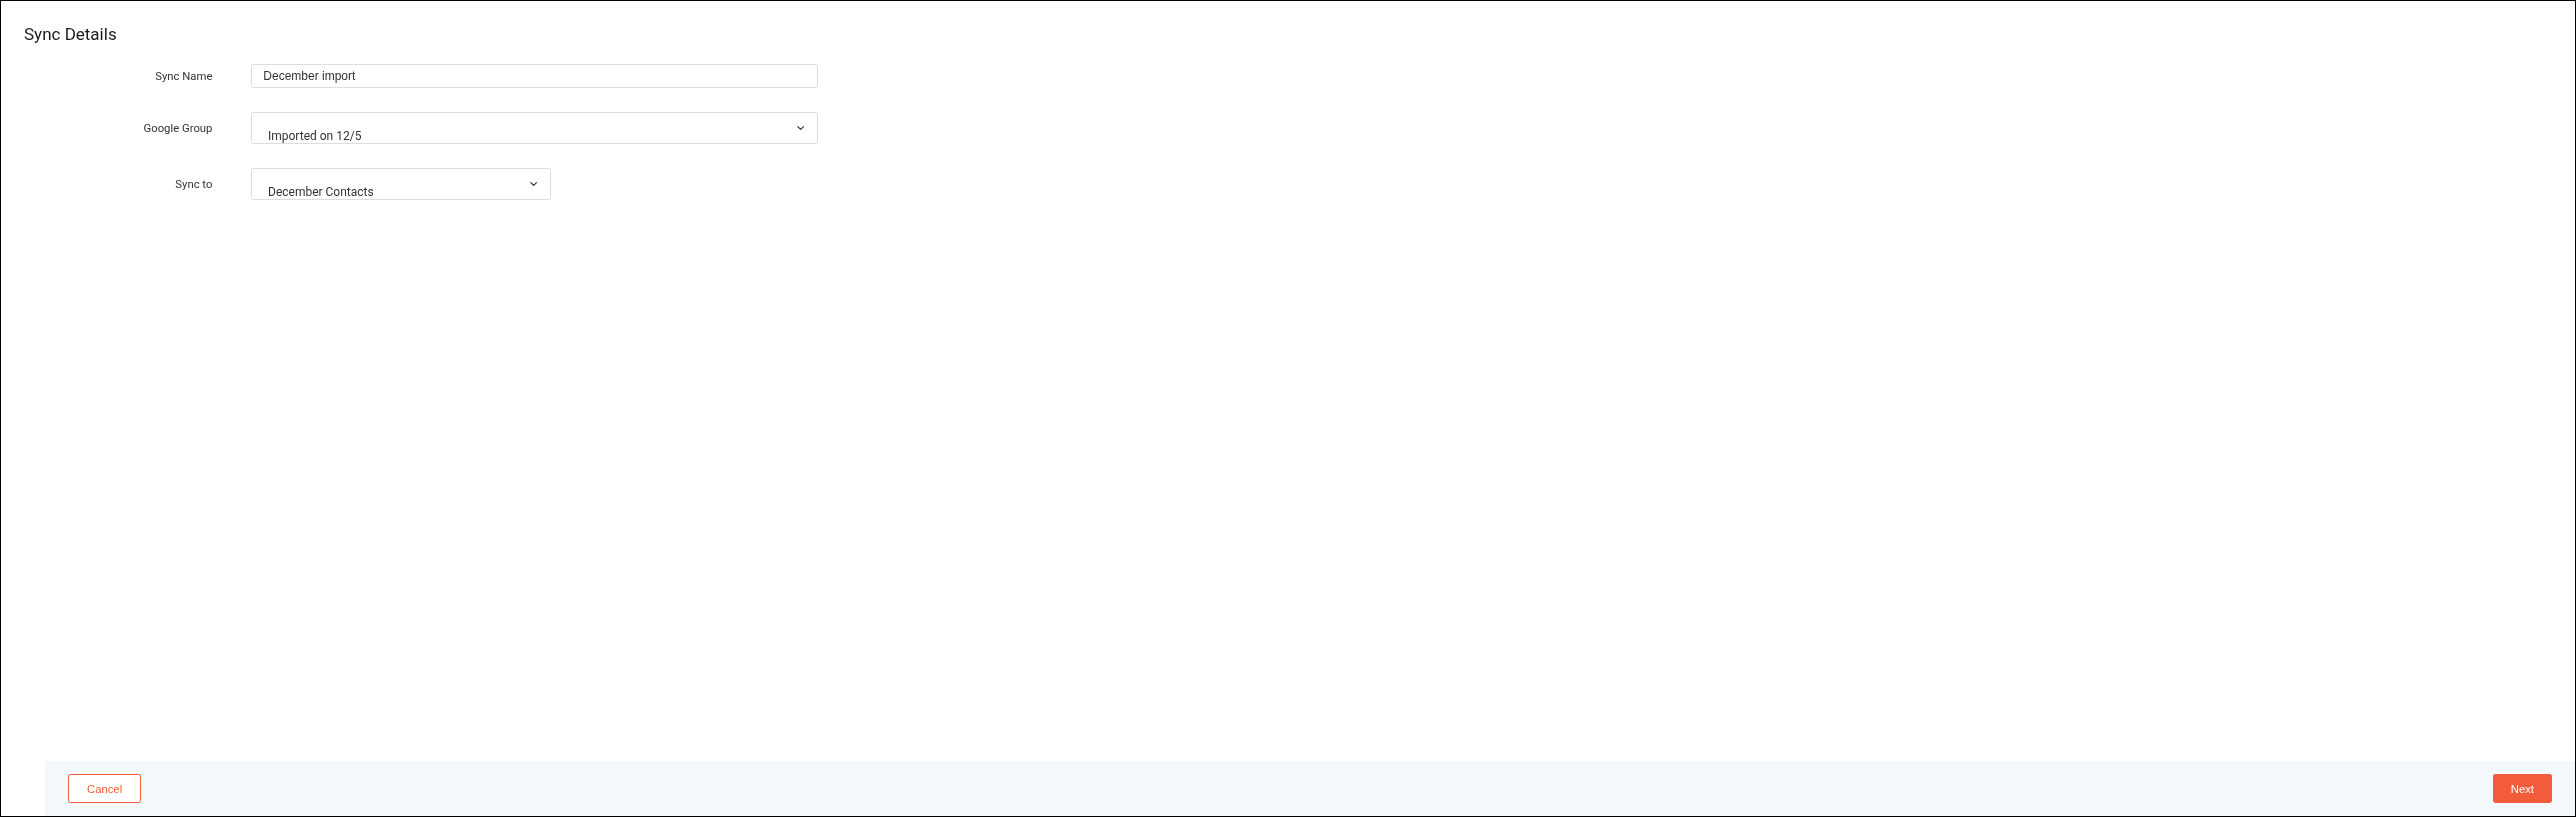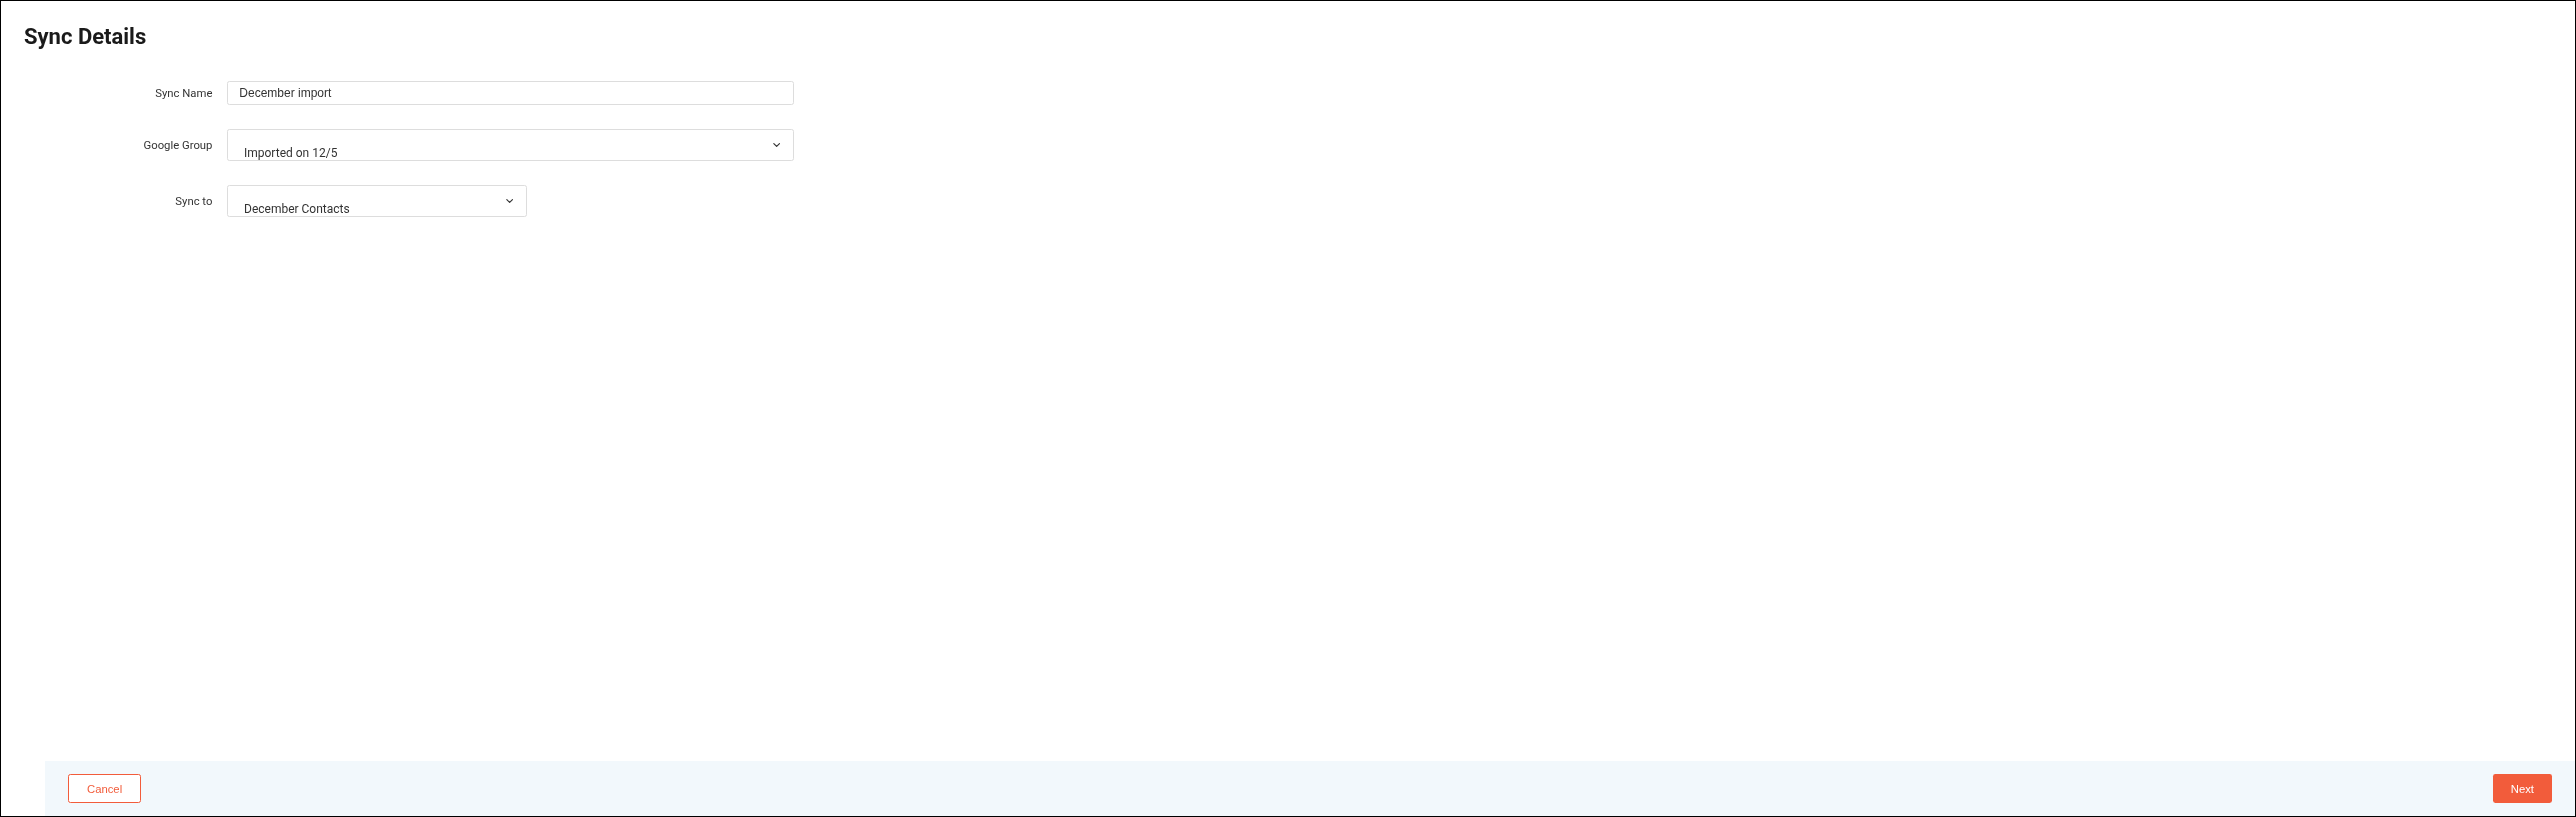--- a/index.html
+++ b/index.html
@@ -18,32 +18,33 @@
       border: 1.6px solid #000;
       display: flex;
       flex-direction: column;
       position: relative;
     }
     .main-content {
       flex: 1;
       padding: 23px 23px 0 23px;
     }
     .page-title {
-      font-size: 22px;
-      font-weight: 700;
+      font-size: 17px;
+      font-weight: 400;
       color: #1a1a1a;
-      margin-bottom: 32px;
+      margin-bottom: 20px;
     }
     .form-section {
       padding-left: 0;
     }
     .form-row {
       display: flex;
       align-items: center;
       margin-bottom: 24px;
+      gap: 24px;
     }
     .form-label {
       width: 203px;
       text-align: right;
       font-size: 11.3px;
       color: #333;
       padding-right: 14.6px;
     }
     .text-input {
       width: 567px;

